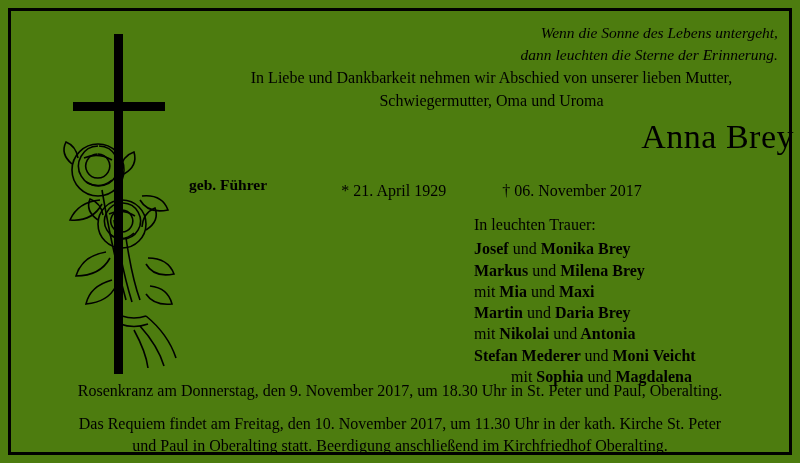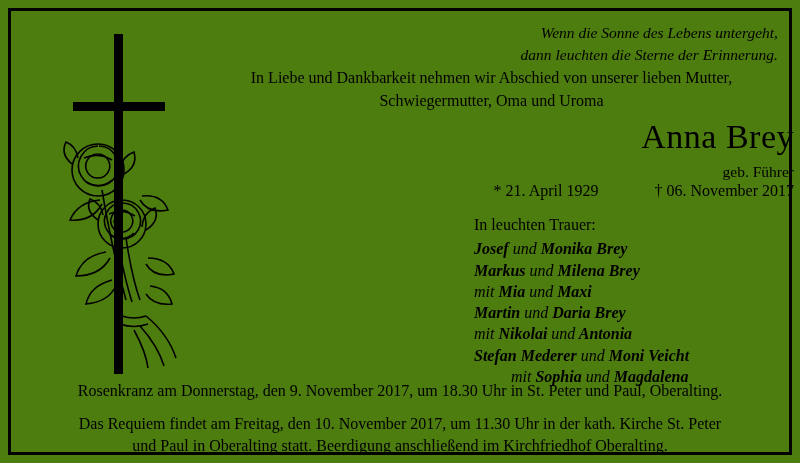--- a/index.html
+++ b/index.html
@@ -69,45 +69,46 @@
     left: 175px;
     top: 104px;
     width: 605px;
     text-align: right;
     font-size: 34px;
     letter-spacing: 0.5px;
   }
   .maiden {
     position: absolute;
     left: 175px;
-    top: 149px;
-    width: 605px;
-    text-align: right;
+    top: 162px;
+    width: 605px;
+    text-align: left;
     font-size: 15.5px;
+    font-weight: bold;
   }
   .dates {
     position: absolute;
     left: 175px;
     top: 168px;
     width: 605px;
-    text-align: right;
+    text-align: center;
     font-size: 16px;
   }
   .dates .birth { margin-right: 56px; }
 
   .mourners {
     position: absolute;
     left: 460px;
     top: 200px;
     width: 320px;
     font-size: 16px;
     line-height: 1.33;
   }
   .mourners .head { margin-bottom: 3px; }
-  .mourners .line { white-space: nowrap; font-style: italic; }
+  .mourners .line { white-space: nowrap; }
   .mourners b { font-weight: bold; }
 
   .footer1 {
     position: absolute;
     left: 0;
     top: 368px;
     width: 772px;
     text-align: center;
     font-size: 16px;
   }

